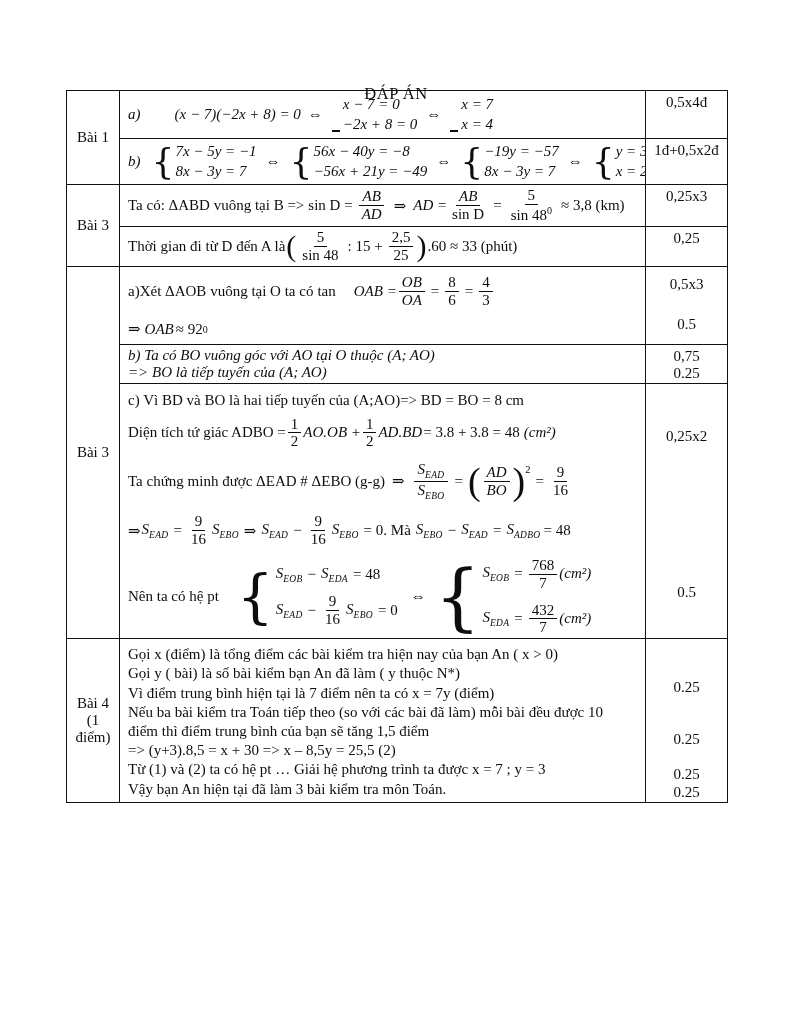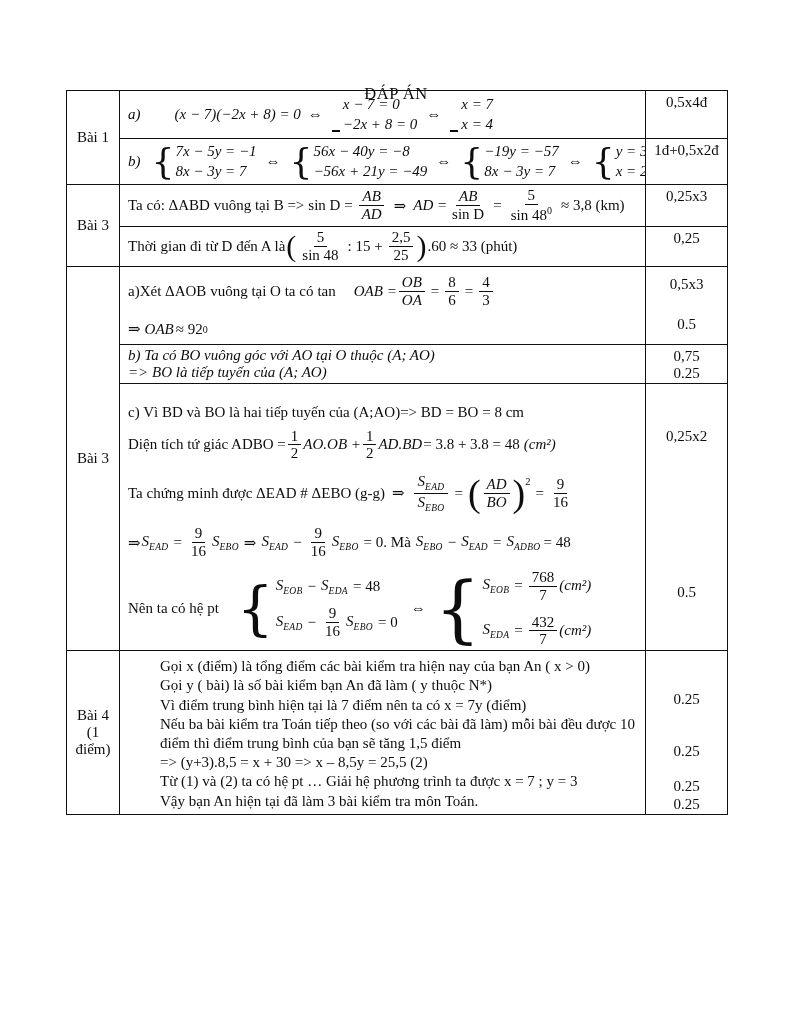--- a/index.html
+++ b/index.html
@@ -49,21 +49,21 @@
   .sv sub{font-size:9.5px;font-style:italic;letter-spacing:0.3px;}
   .s2{font-size:10.5px;position:relative;top:-12px;left:-1px;}
   .b3a{display:flex;flex-direction:column;padding:4px 0 2px 0;}
   .b3a .l1{margin-bottom:12px;align-items:center;}
   .b3b div{line-height:17px;font-style:italic;}
   .b3c{display:flex;flex-direction:column;}
   .b3c .l1{margin-bottom:7px;line-height:17px;}
   .b3c .l2{margin-bottom:11px;}
   .b3c .l3{margin-bottom:12px;}
   .b3c .l4{margin-bottom:9px;}
-  .b4lines div{line-height:19.2px;margin-left:32px;}
+  .b4lines div{line-height:19.2px;}
   .b4label div{line-height:17px;}
   .ptstack div{line-height:17px;}
 </style>
 </head>
 <body>
 
 <div id="page">
   <div class="title">ĐÁP ÁN</div>
 
   <table class="anskey">
@@ -240,21 +240,21 @@
       </td>
       <td class="c3">
         <div class="ptstack">
           <div>0,75</div>
           <div>0.25</div>
         </div>
       </td>
     </tr>
 
     <tr style="height:248px">
-      <td class="c2" style="vertical-align:top;padding-top:20px">
+      <td class="c2" style="vertical-align:top;padding-top:8px">
         <div class="b3c">
           <div class="l1">c) Vì BD và BO là hai tiếp tuyến của (A;AO)=&gt; BD = BO = 8 cm</div>
 
           <div class="mline l2">
             <span>Diện tích tứ giác ADBO =</span>
             <span class="frac">
               <span class="num">1</span>
                   <span class="den">2</span>
             </span>
             <span class="it">AO.OB +</span>

